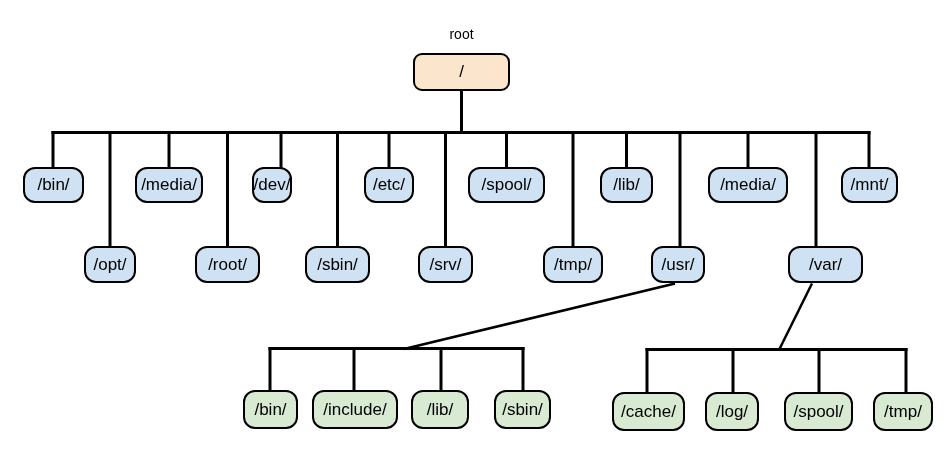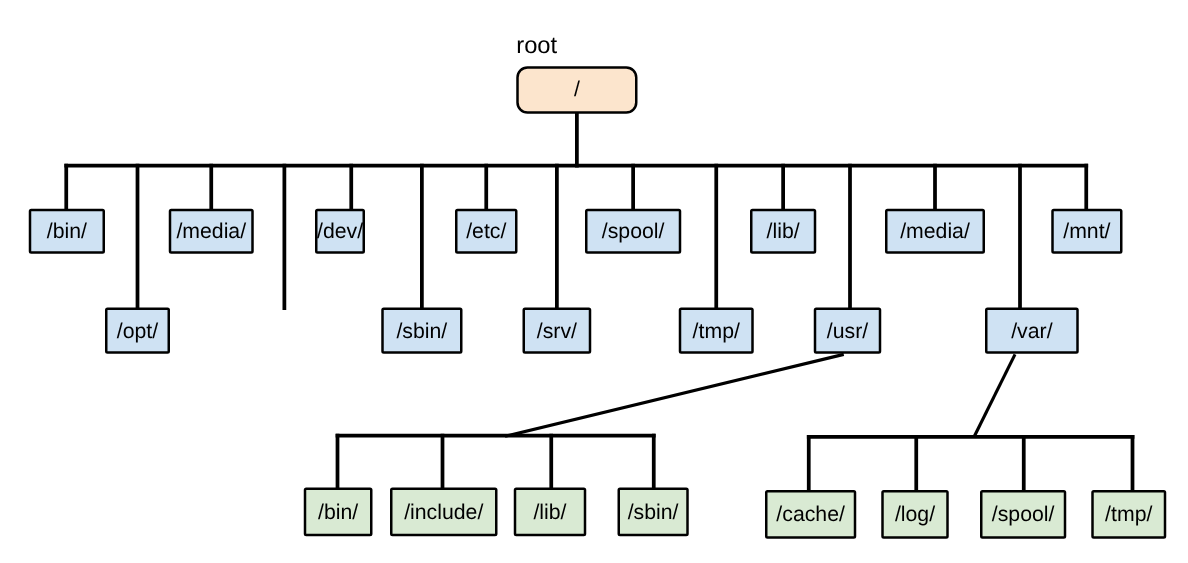--- a/index.html
+++ b/index.html
@@ -16,42 +16,42 @@
     position: absolute;
     left: 0; top: 0;
     width: 950px; height: 450px;
   }
   #edges line { stroke: var(--line, #000); }
   .node {
     position: absolute;
     box-sizing: border-box;
     height: 36px;
     border: 2px solid var(--border, #000);
-    border-radius: 2px;
+    border-radius: 12px;
     display: flex;
     align-items: center;
     justify-content: center;
     font-size: 17px;
     color: #000;
     background: var(--directory-fill, #CFE2F3);
     white-space: nowrap;
   }
   .node.root-node {
     background: var(--root-fill, #FCE5CD);
     border-radius: 9px;
   }
   .node.sub {
     background: var(--subdirectory-fill, #D9EAD3);
     height: 39px;
   }
   .node.row3 { height: 37px; }
   .caption {
     position: absolute;
-    text-align: left;
-    font-size: 19px;
+    text-align: center;
+    font-size: 14px;
     color: #000;
   }
 </style>
 </head>
 <body>
 
 <div id="canvas">
 
   <svg id="edges" viewBox="0 0 950 450">
 
@@ -97,20 +97,21 @@
   <div class="node" style="left:23px;top:167px;width:61px">/bin/</div>
   <div class="node" style="left:135px;top:167px;width:68px">/media/</div>
   <div class="node" style="left:252px;top:167px;width:40px">/dev/</div>
   <div class="node" style="left:364px;top:167px;width:50px">/etc/</div>
   <div class="node" style="left:468px;top:167px;width:77px">/spool/</div>
   <div class="node" style="left:600px;top:167px;width:53px">/lib/</div>
   <div class="node" style="left:708px;top:167px;width:80px">/media/</div>
   <div class="node" style="left:841px;top:167px;width:57px">/mnt/</div>
 
   <div class="node row3" style="left:84px;top:246px;width:52px">/opt/</div>
+  <div class="node row3" style="left:195px;top:246px;width:65px">/root/</div>
   <div class="node row3" style="left:305px;top:246px;width:65px">/sbin/</div>
   <div class="node row3" style="left:418px;top:246px;width:55px">/srv/</div>
   <div class="node row3" style="left:543px;top:246px;width:60px">/tmp/</div>
   <div class="node row3" style="left:651px;top:246px;width:54px">/usr/</div>
   <div class="node row3" style="left:788px;top:246px;width:75px">/var/</div>
 
   <div class="node sub" style="left:243px;top:390px;width:55px">/bin/</div>
   <div class="node sub" style="left:312px;top:390px;width:86px">/include/</div>
   <div class="node sub" style="left:411px;top:390px;width:58px">/lib/</div>
   <div class="node sub" style="left:494px;top:390px;width:57px">/sbin/</div>

